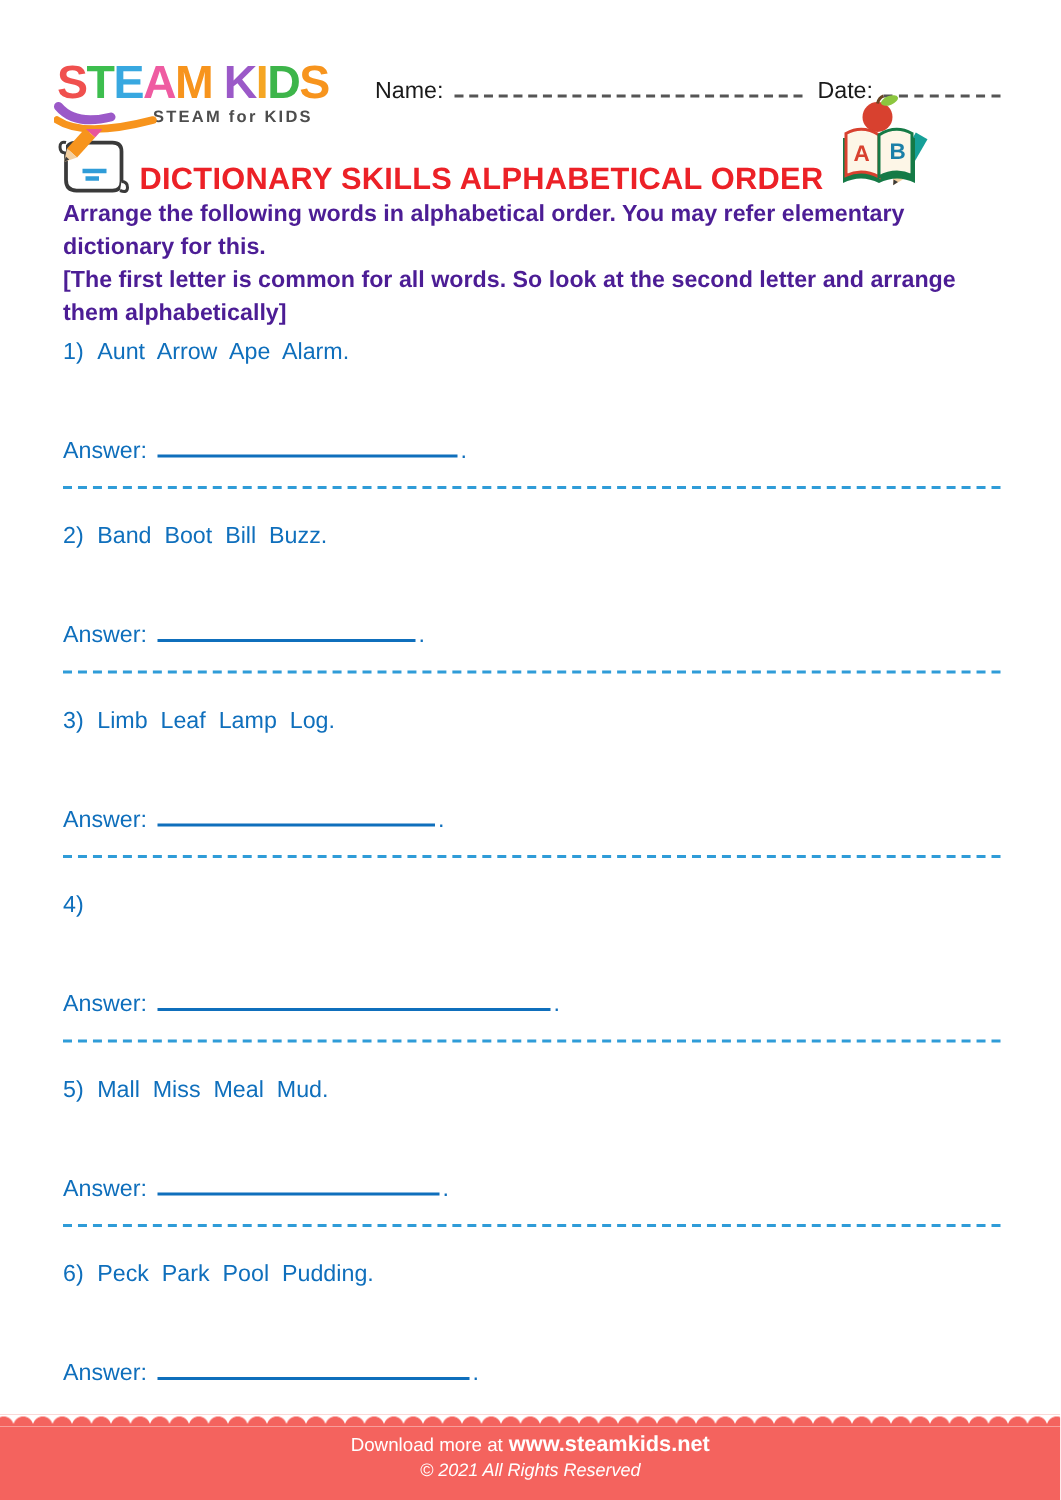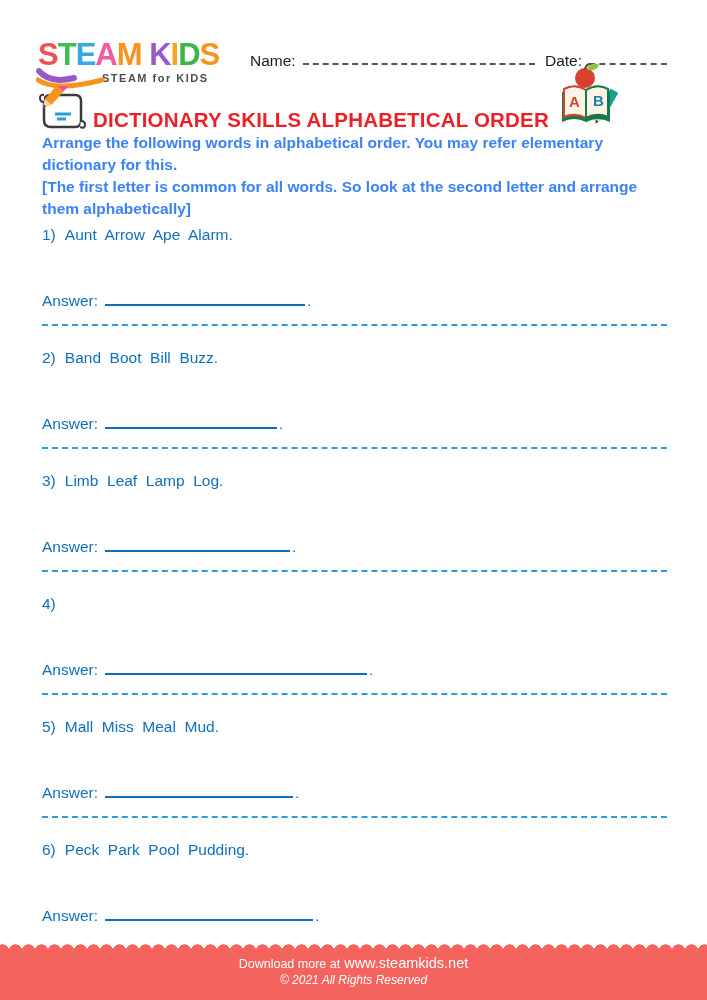--- a/index.html
+++ b/index.html
@@ -20,41 +20,41 @@
   .dash-name { flex:1; }
   .dash-date { width:78px; margin-right:0; }
 
   
   .title-row { position:absolute; top:76px; left:35px; right:30px; display:flex; align-items:flex-end; }
   .title-icon { flex:0 0 auto; }
   .page-title { color:#ec2127; font-size:20.5px; font-weight:bold; letter-spacing:0.2px; margin-left:6px; white-space:nowrap; }
   .book-icon { margin-left:8px; margin-top:-14px; }
 
   
-  .instructions { position:absolute; top:132px; left:42px; width:624px; color:#3b82f6; font-weight:bold; font-size:15.5px; line-height:22px; }
+  .instructions { position:absolute; top:132px; left:42px; width:624px; color:#4c1d95; font-weight:bold; font-size:15.5px; line-height:22px; }
 
   
   .questions { position:absolute; top:226px; left:42px; right:40px; }
   .q-block { margin-bottom:23px; }
   .q-line { height:22px; font-size:15.5px; color:#0f6fbc; display:flex; align-items:baseline; }
   .q-num { flex:0 0 auto; }
   .q-words { margin-left:9px; white-space:pre; }
   .a-line { margin-top:44px; height:22px; font-size:15.5px; color:#0f6fbc; display:flex; align-items:baseline; }
   .a-blank { display:inline-block; border-bottom:2px solid #0f6fbc; height:13px; margin-left:7px; }
   .a-suffix { margin-left:2px; }
   .separator { margin-top:10px; border-top:2px dashed #2f9cd8; height:0; }
 
   
   .footer { position:absolute; bottom:0; left:0; right:0; height:57px; }
   .scallops { height:8px;
     background-image: radial-gradient(circle at 50% 100%, #f4635e 6.4px, rgba(244,99,94,0) 6.9px);
     background-size:13px 8px; background-repeat:repeat-x; background-position:center bottom; }
   .band { height:49px; background:#f4635e; color:#fff; text-align:center; padding-top:4px; }
   .dl-line { font-size:12.5px; }
-  .dl-site { font-weight:normal; font-size:14.5px; margin-left:4px; }
+  .dl-site { font-weight:bold; font-size:14.5px; margin-left:4px; }
   .copy-line { font-style:italic; font-size:12px; margin-top:2px; }
 </style>
 </head>
 <body>
 
 <div class="page">
 
   <div class="header-row">
     <div class="logo">
       <div class="logo-wordmark"><span style="color: rgb(240, 80, 78);">S</span><span style="color: rgb(61, 190, 78);">T</span><span style="color: rgb(56, 168, 224);">E</span><span style="color: rgb(239, 91, 161);">A</span><span style="color: rgb(247, 148, 29);">M</span><span> </span><span style="color: rgb(155, 89, 200);">K</span><span style="color: rgb(245, 166, 35);">I</span><span style="color: rgb(61, 181, 74);">D</span><span style="color: rgb(247, 148, 29);">S</span></div>

